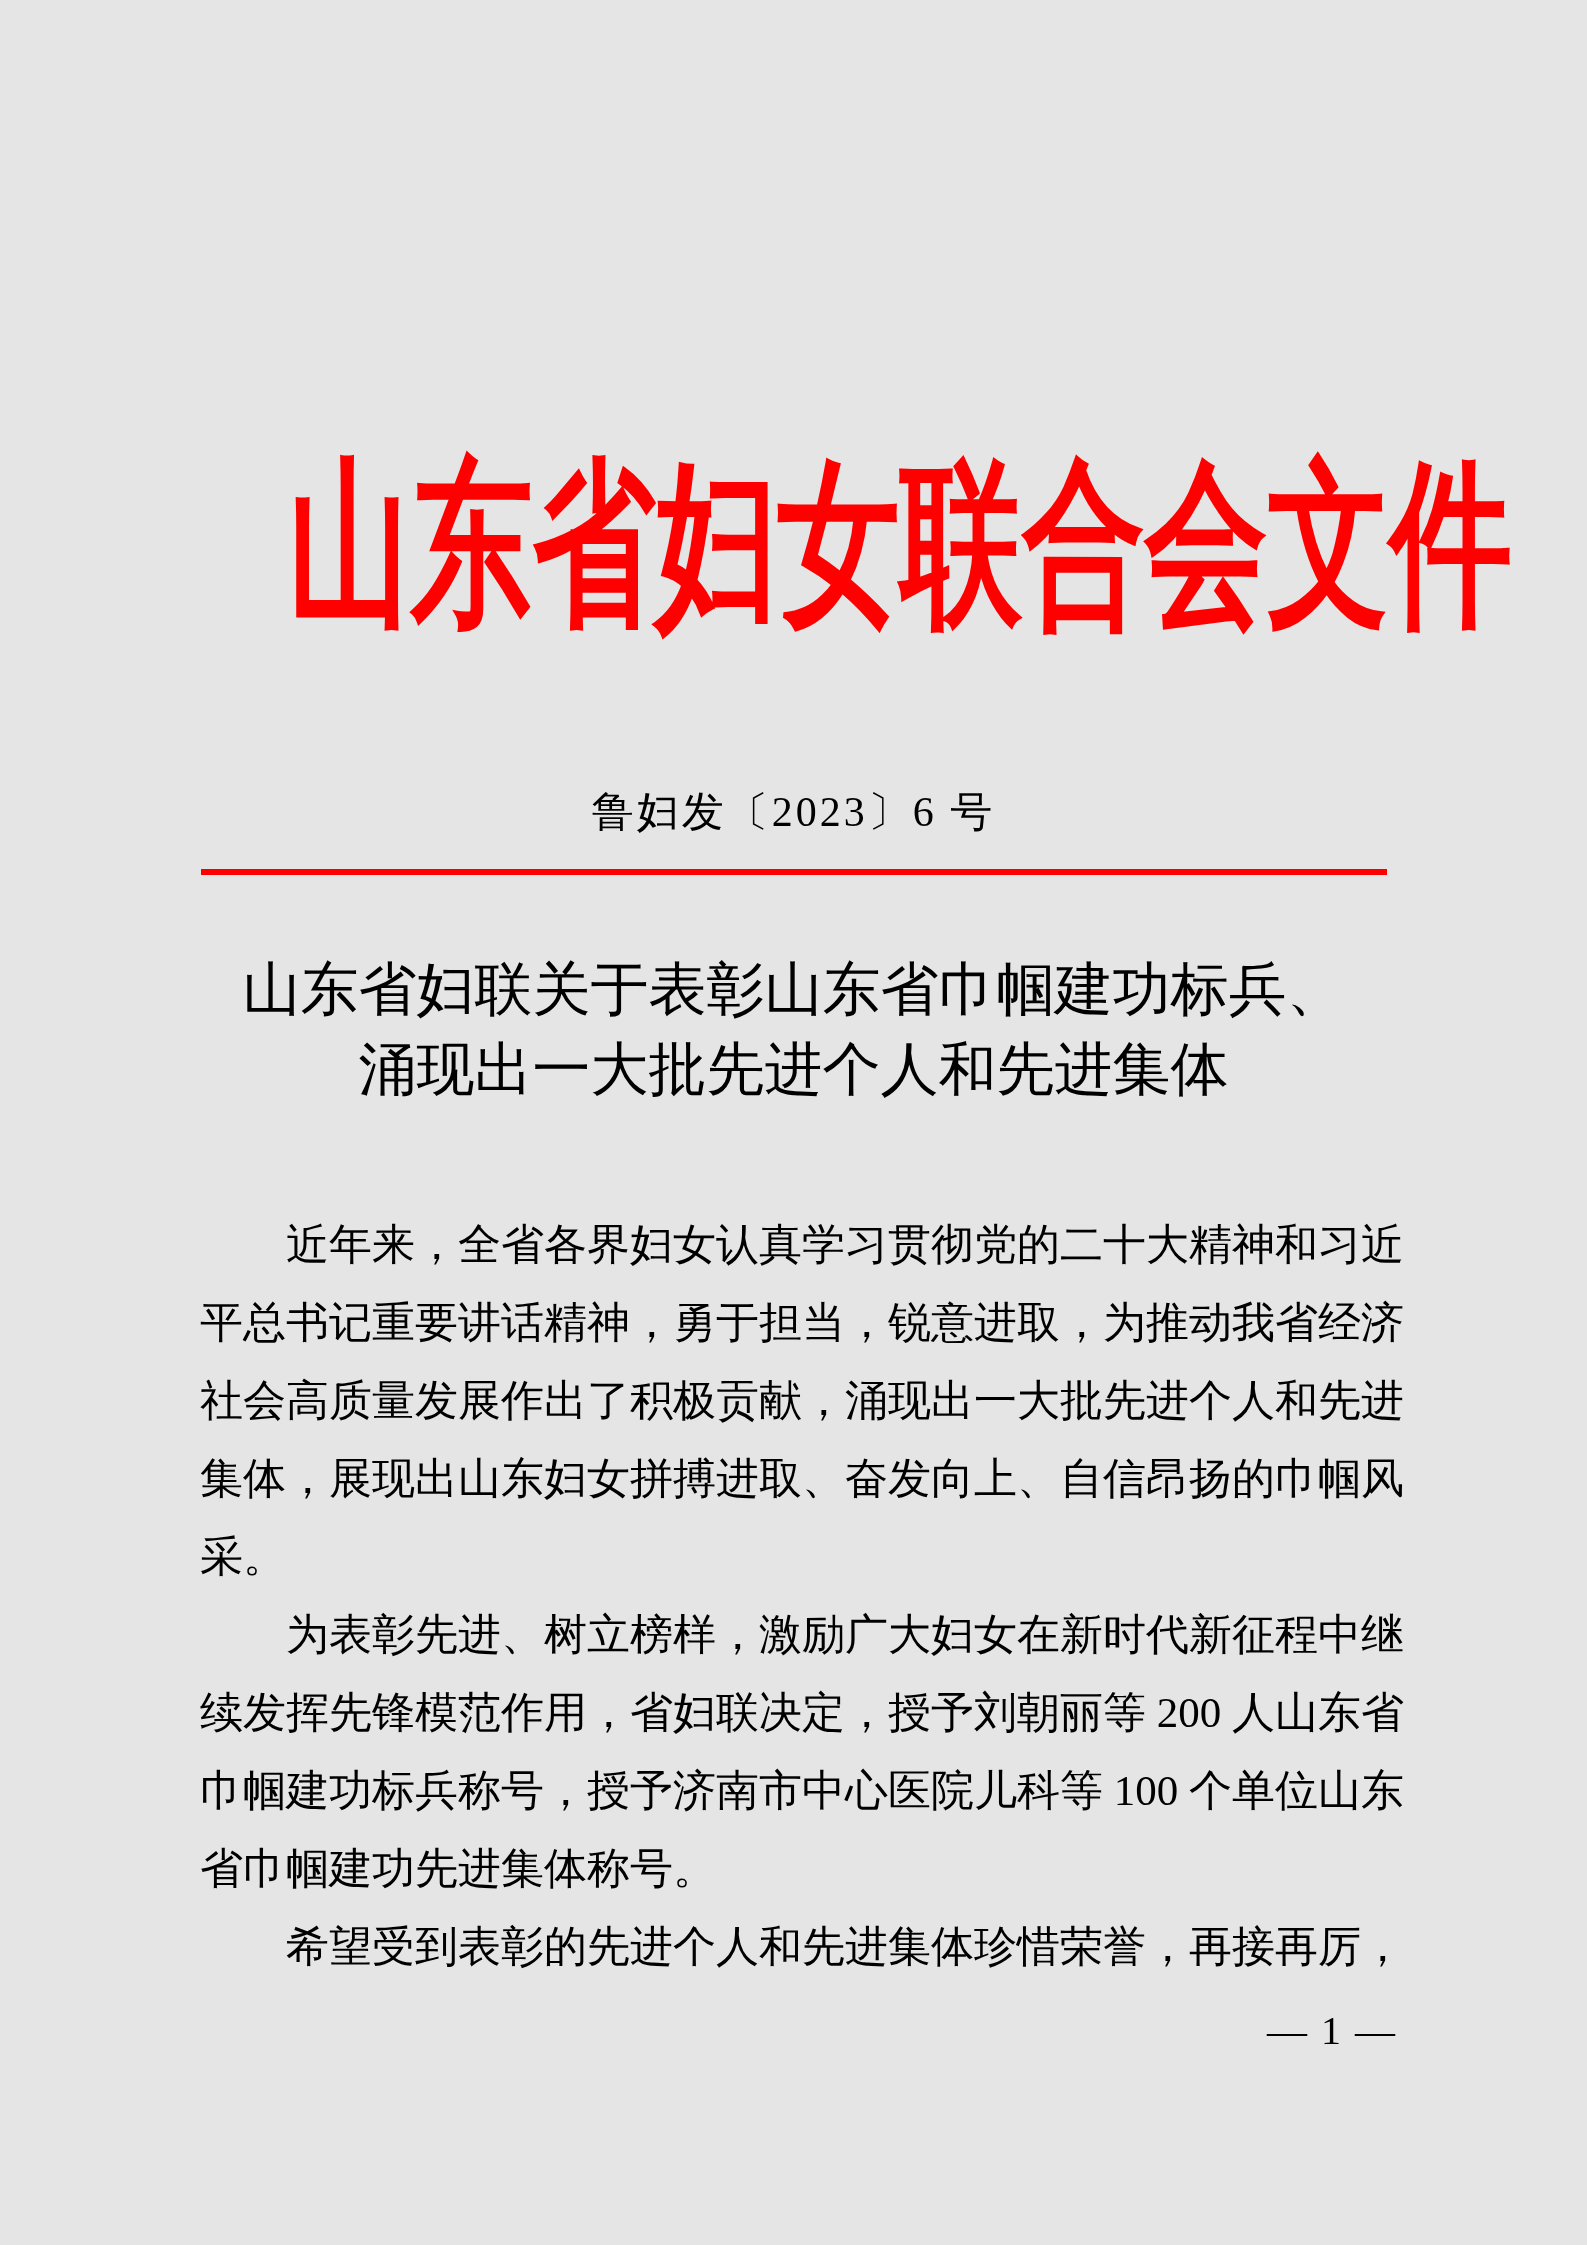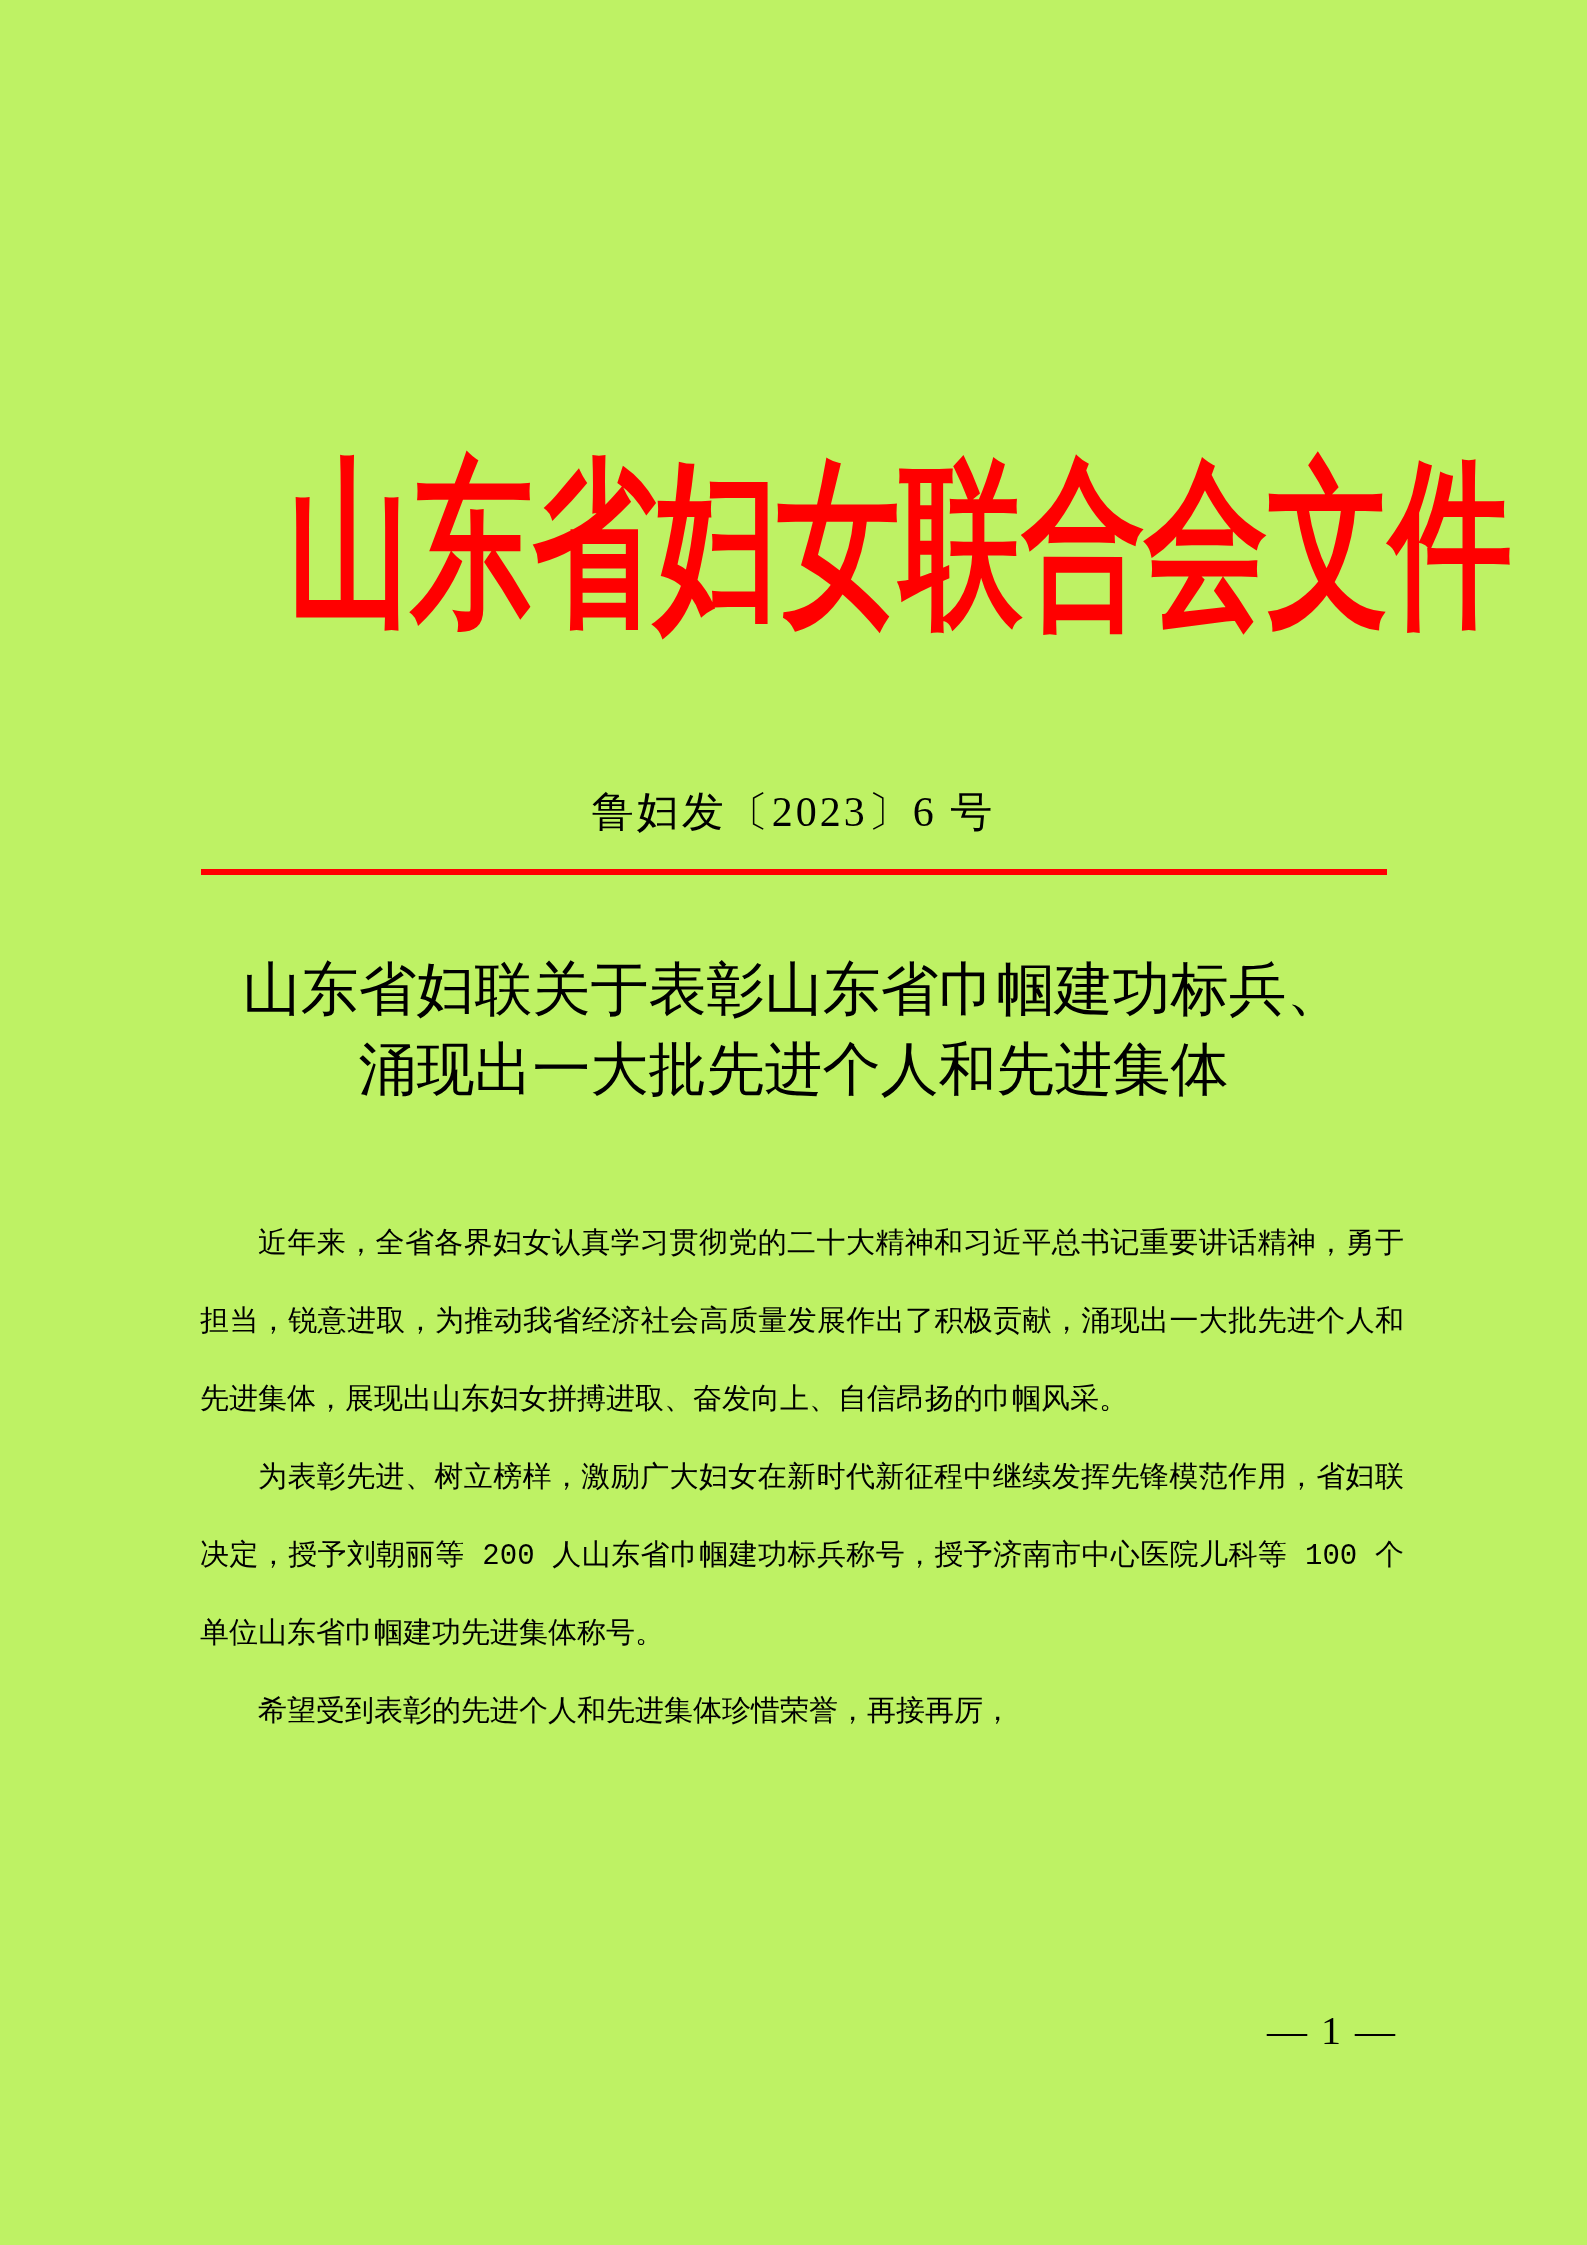--- a/index.html
+++ b/index.html
@@ -9,21 +9,21 @@
   * { box-sizing: border-box; }
   html, body {
     margin: 0;
     padding: 0;
     background: #ffffff;
   }
   .page {
     position: relative;
     width: 1587px;
     height: 2245px;
-    background: #bef264;
+    background: #e5e5e5;
     overflow: hidden;
     font-family: "Liberation Serif", "DejaVu Serif", serif;
     color: var(--ink);
     padding-left: 28px;
   }
 
   
   .header-title-wrap {
     position: absolute;
     top: 448px;
@@ -77,25 +77,24 @@
     line-height: 80px;
     color: var(--ink);
   }
 
   
   .body-block {
     position: absolute;
     top: 1206px;
     left: 200px;
     width: 1204px;
-    font-size: 29px;
+    font-size: 43px;
     line-height: 78px;
     text-align: justify;
     color: var(--ink);
-    font-family: Liberation Mono, monospace;
   }
   .body-block p {
     margin: 0;
     text-indent: 2em;
   }
 
   
   .page-footer {
     position: absolute;
     top: 2006px;

